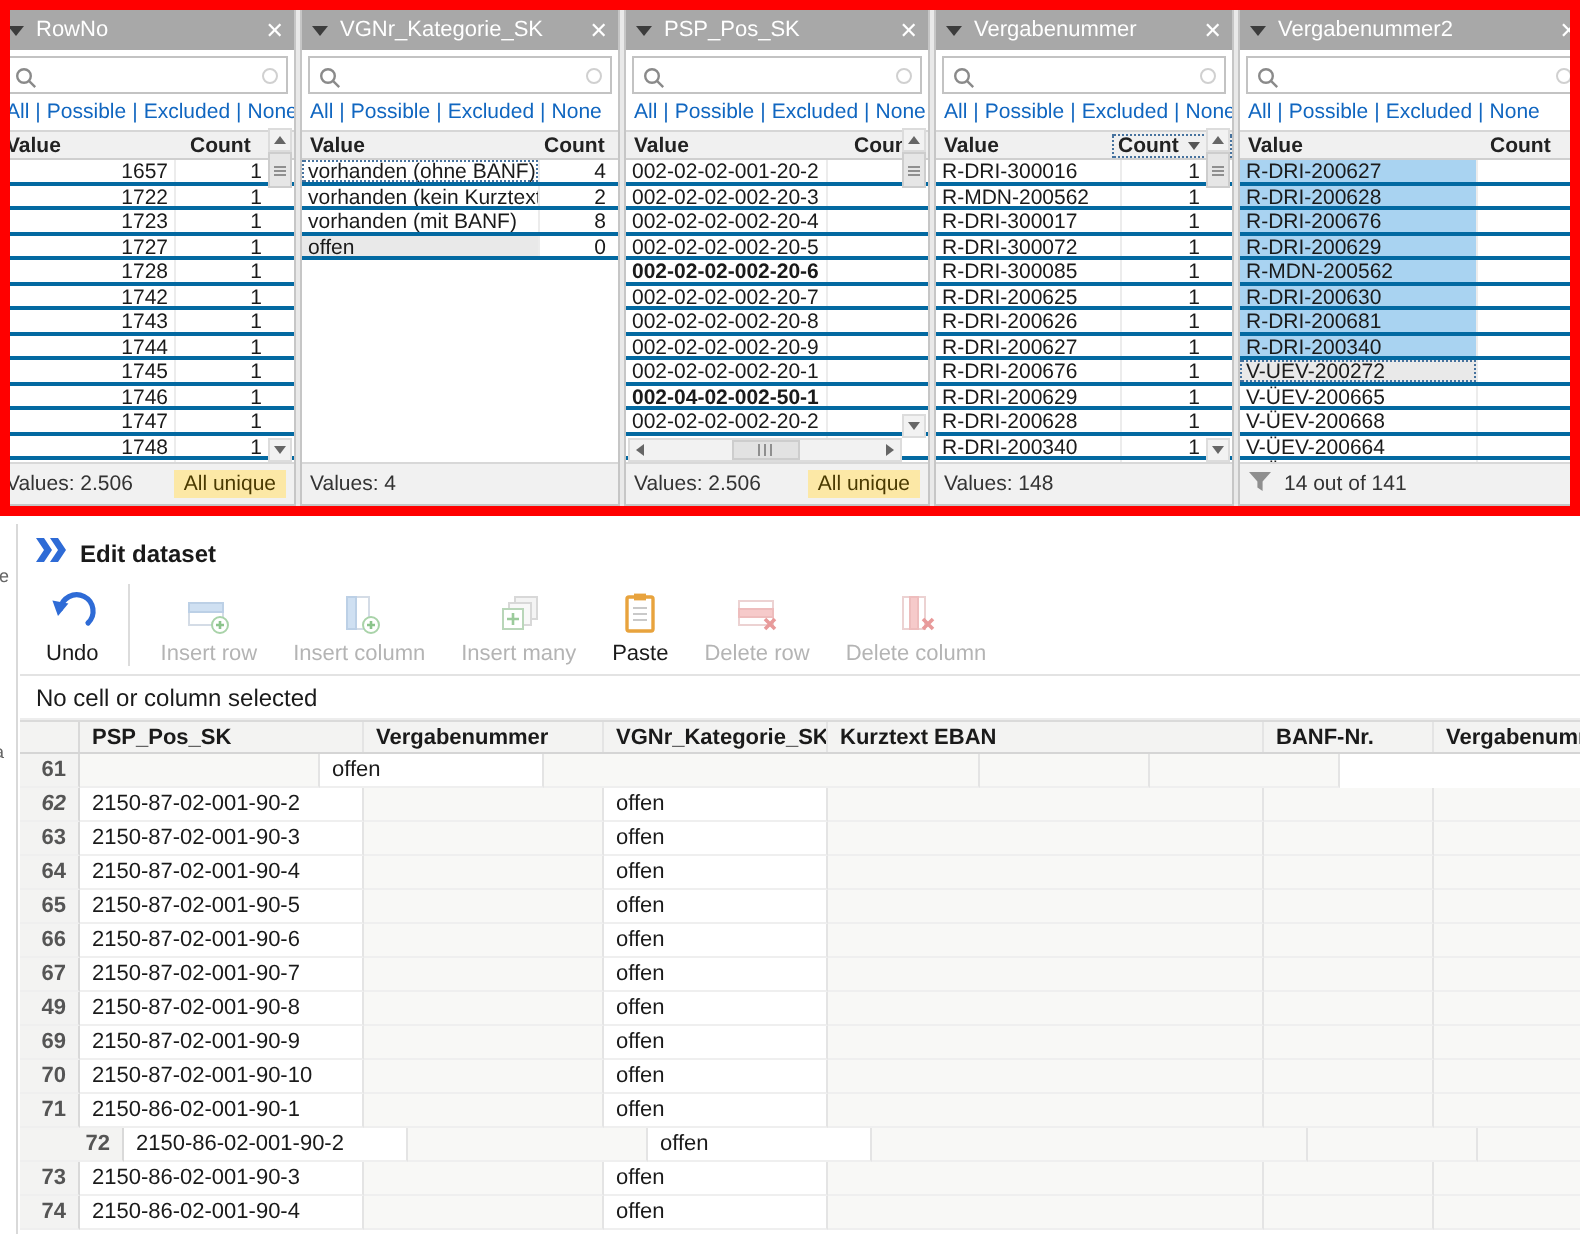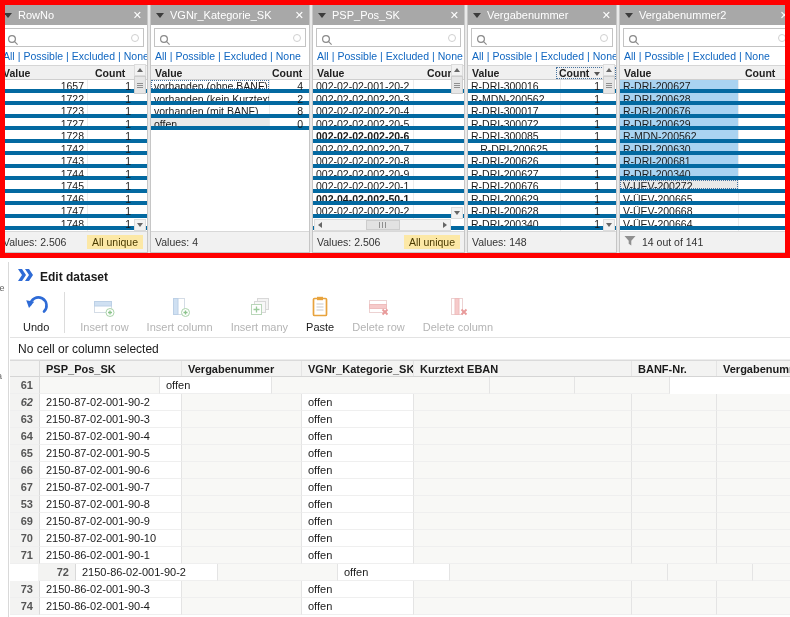--- a/index.html
+++ b/index.html
@@ -28,21 +28,21 @@
   .links .lnk { color:#1066c0; cursor:default; }
   .links .sep { color:#1066c0; margin:0 3px; }
   .col-head { flex:0 0 auto; display:flex; background:#f0f0f0; border-top:1px solid #d6d6d6;
     border-bottom:1px solid #cfcfcf; font-size:10.5px; font-weight:bold; color:#222; height:15px; align-items:center; }
   .col-head .vh { flex:1 1 auto; padding-left:4px; white-space:nowrap; overflow:hidden; }
   .col-head .ch { flex:0 0 auto; padding-left:3px; white-space:nowrap; overflow:hidden; position:relative; }
   .ch-focus { outline:1px dotted #46729e; outline-offset:-1px; }
   .ch .filt-arrow { display:inline-block; width:0; height:0; border-left:3.5px solid transparent;
     border-right:3.5px solid transparent; border-top:4px solid #555; margin-left:5px; vertical-align:middle; }
   .rows { flex:1 1 auto; overflow:hidden; position:relative; }
-  .frow { display:flex; height:12.5px; align-items:center; border-bottom:4px solid #0369a1; font-size:10.5px; color:#1a1a1a; }
+  .frow { display:flex; height:12.5px; align-items:center; border-bottom:2px solid #0369a1; font-size:10.5px; color:#1a1a1a; }
   .frow .val { flex:1 1 auto; padding:0 3px; white-space:nowrap; overflow:hidden; height:100%; line-height:12px; }
   .frow .cnt { flex:0 0 auto; text-align:right; border-left:1px solid #ececec; height:100%; line-height:12px; white-space:nowrap; }
   .val.sel { background:#a9d3f1; }
   .val.gray { background:#e9e9e9; }
   .val.foc { outline:1px dotted #46729e; outline-offset:-1px; }
   .val.right { text-align:right; }
   .panel-footer { flex:0 0 auto; height:21px; background:#f1f1f1; border-top:1px solid #d8d8d8;
     display:flex; align-items:center; font-size:10.5px; color:#333; padding:0 4px; }
   .panel-footer .ftext { flex:1 1 auto; white-space:nowrap; overflow:hidden; }
   .badge { flex:0 0 auto; background:#fce8a6; color:#4a3a00; padding:1px 5px; font-size:10.5px; }
@@ -372,21 +372,21 @@
             </div>
             <div class="frow">
               <span class="val" style="flex: 0 0 92px;">R-DRI-300072</span>
               <span class="cnt" style="width: calc(100% - 92px); padding-right: 16px;">1</span>
             </div>
             <div class="frow">
               <span class="val" style="flex: 0 0 92px;">R-DRI-300085</span>
               <span class="cnt" style="width: calc(100% - 92px); padding-right: 16px;">1</span>
             </div>
             <div class="frow">
-              <span class="val" style="flex: 0 0 92px; text-align: center;">R-DRI-200625</span>
+              <span class="val" style="flex: 0 0 92px;">R-DRI-200625</span>
               <span class="cnt" style="width: calc(100% - 92px); padding-right: 16px;">1</span>
             </div>
             <div class="frow">
               <span class="val" style="flex: 0 0 92px;">R-DRI-200626</span>
               <span class="cnt" style="width: calc(100% - 92px); padding-right: 16px;">1</span>
             </div>
             <div class="frow">
               <span class="val" style="flex: 0 0 92px;">R-DRI-200627</span>
               <span class="cnt" style="width: calc(100% - 92px); padding-right: 16px;">1</span>
             </div>
@@ -671,21 +671,21 @@
           <div class="trow">
             <div class="tcell num" style="width: 30px;">67</div>
             <div class="tcell" style="width: 142px;">2150-87-02-001-90-7</div>
             <div class="tcell empty" style="width: 120px;"></div>
             <div class="tcell" style="width: 112px;">offen</div>
             <div class="tcell empty" style="width: 218px;"></div>
             <div class="tcell empty" style="width: 85px;"></div>
             <div class="tcell empty" style="width: 95px;"></div>
           </div>
           <div class="trow">
-            <div class="tcell num" style="width: 30px;">53</div>
+            <div class="tcell num" style="width: 30px;">49</div>
             <div class="tcell" style="width: 142px;">2150-87-02-001-90-8</div>
             <div class="tcell empty" style="width: 120px;"></div>
             <div class="tcell" style="width: 112px;">offen</div>
             <div class="tcell empty" style="width: 218px;"></div>
             <div class="tcell empty" style="width: 85px;"></div>
             <div class="tcell empty" style="width: 95px;"></div>
           </div>
           <div class="trow">
             <div class="tcell num" style="width: 30px;">69</div>
             <div class="tcell" style="width: 142px;">2150-87-02-001-90-9</div>
@@ -707,21 +707,21 @@
           <div class="trow">
             <div class="tcell num" style="width: 30px;">71</div>
             <div class="tcell" style="width: 142px;">2150-86-02-001-90-1</div>
             <div class="tcell empty" style="width: 120px;"></div>
             <div class="tcell" style="width: 112px;">offen</div>
             <div class="tcell empty" style="width: 218px;"></div>
             <div class="tcell empty" style="width: 85px;"></div>
             <div class="tcell empty" style="width: 95px;"></div>
           </div>
           <div class="trow">
-            <div class="tcell num" style="width: 38px; margin-left: 28px;">72</div>
+            <div class="tcell num" style="width: 52px;">72</div>
             <div class="tcell" style="width: 142px;">2150-86-02-001-90-2</div>
             <div class="tcell empty" style="width: 120px;"></div>
             <div class="tcell" style="width: 112px;">offen</div>
             <div class="tcell empty" style="width: 218px;"></div>
             <div class="tcell empty" style="width: 85px;"></div>
             <div class="tcell empty" style="width: 95px;"></div>
           </div>
           <div class="trow">
             <div class="tcell num" style="width: 30px;">73</div>
             <div class="tcell" style="width: 142px;">2150-86-02-001-90-3</div>

